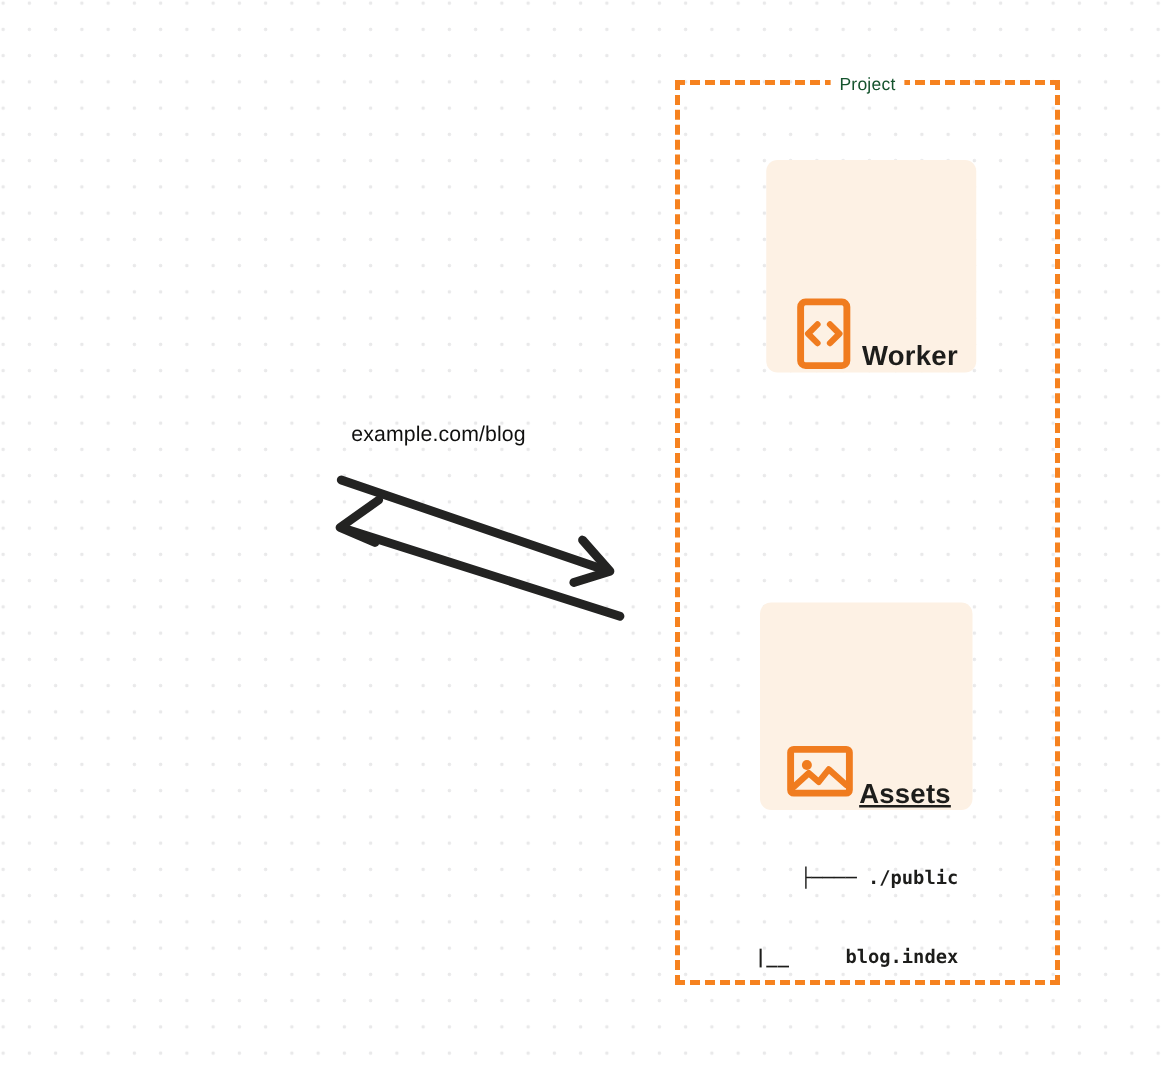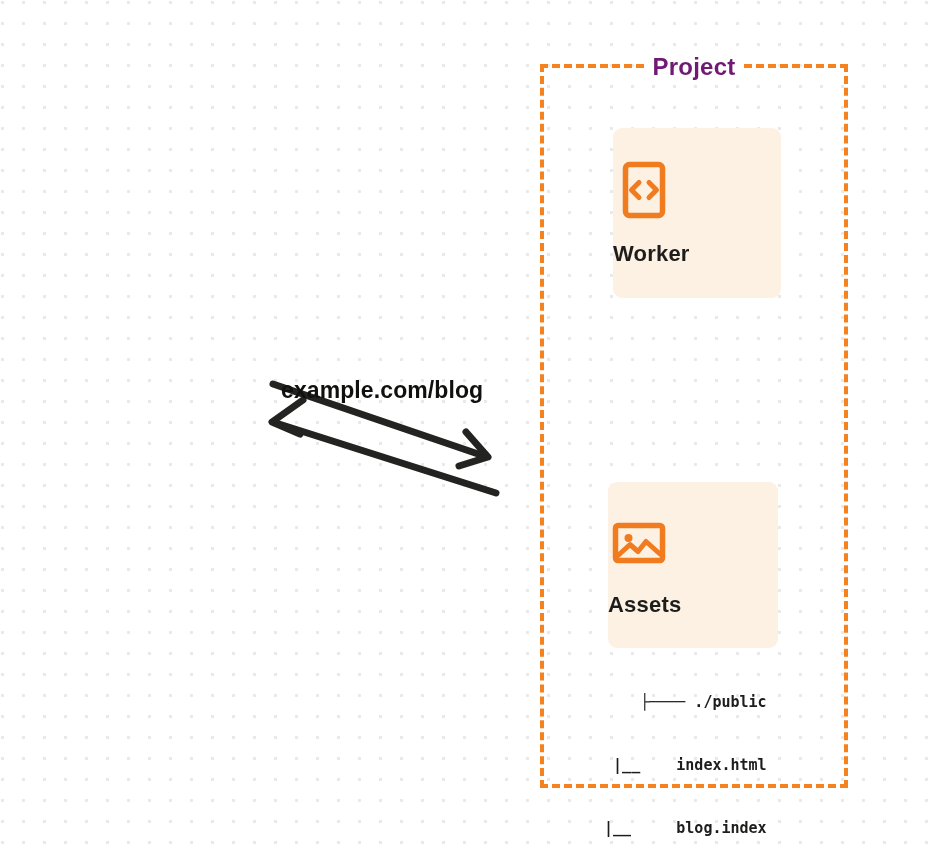--- a/index.html
+++ b/index.html
@@ -35,36 +35,36 @@
     border: 4px dashed #f6821f;
     background: transparent;
   }
   .project-label {
     position: absolute;
     left: 50%;
     top: -14px;
     transform: translateX(-50%);
     background: #ffffff;
     padding: 0 7px;
-    color: #701a75;
-    font-size: 24px;
-    font-weight: bold;
+    color: #14532d;
+    font-size: 14px;
+    font-weight: normal;
     letter-spacing: 0.2px;
     line-height: 26px;
     white-space: nowrap;
   }
 
   
   .node {
     position: absolute;
     box-sizing: border-box;
     border-radius: 9px;
     display: flex;
-    flex-direction: column;
-    align-items: flex-start;
+    flex-direction: row;
+    align-items: flex-end;
     justify-content: center;
   }
   .node-label {
     color: #1d1d1b;
     font-size: 22px;
     font-weight: bold;
     letter-spacing: 0.2px;
     white-space: nowrap;
   }
 
@@ -85,21 +85,21 @@
   }
   .node-worker .node-label { margin-top: 20px; }
 
   .node-assets {
     left: 608px;
     top: 482px;
     width: 170px;
     height: 166px;
     background-color: #fdf1e4;
   }
-  .node-assets .node-label { margin-top: 18px; }
+  .node-assets .node-label { margin-top: 18px; text-decoration: underline; }
 
   .node-icon {
     width: 62px;
     height: 62px;
     display: block;
   }
 
   
   .arrows {
     position: absolute;
@@ -108,25 +108,24 @@
     width: 938px;
     height: 860px;
     pointer-events: none;
   }
 
   .edge-label {
     position: absolute;
     left: 281px;
     top: 338px;
     color: #10100f;
-    font-size: 23px;
-    font-weight: bold;
+    font-size: 17px;
+    font-weight: normal;
     letter-spacing: 0.1px;
     white-space: nowrap;
-    margin-top: 39px;
   }
 
   
   .file-tree {
     position: absolute;
     left: 586px;
     top: 650px;
     font-family: "DejaVu Sans Mono", "Liberation Mono", monospace;
     font-size: 15px;
     line-height: 21px;
@@ -162,21 +161,20 @@
     <svg class="node-icon" viewBox="0 0 62 62">
       <rect x="7.5" y="13.5" width="47" height="35" rx="2.5" ry="2.5" fill="none" stroke="#f07c1f" stroke-width="5.5"></rect>
       <circle cx="20.5" cy="26" r="4" fill="#f07c1f"></circle>
       <path d="M10 43.5 L22 32.5 L30 39.5 L38 29.5 L52 42" fill="none" stroke="#f07c1f" stroke-width="5" stroke-linecap="round" stroke-linejoin="round"></path>
     </svg>
     <div class="node-label">Assets</div>
   </div>
 
   <div class="file-tree">
     <span class="tree-row">├──── ./public</span>
-    <span class="tree-row">  |__    index.html</span>
     <span class="tree-row">  |__     blog.index</span>
     
   </div>
 
   <svg class="arrows" viewBox="0 0 938 860">
 
     <g>
       <path d="M273 384 L484 456" fill="none" stroke="#232322" stroke-width="7" stroke-linecap="round"></path>
       <path d="M466 432 L488 457 L459 466" fill="none" stroke="#232322" stroke-width="7" stroke-linecap="round" stroke-linejoin="round"></path>
     </g>

